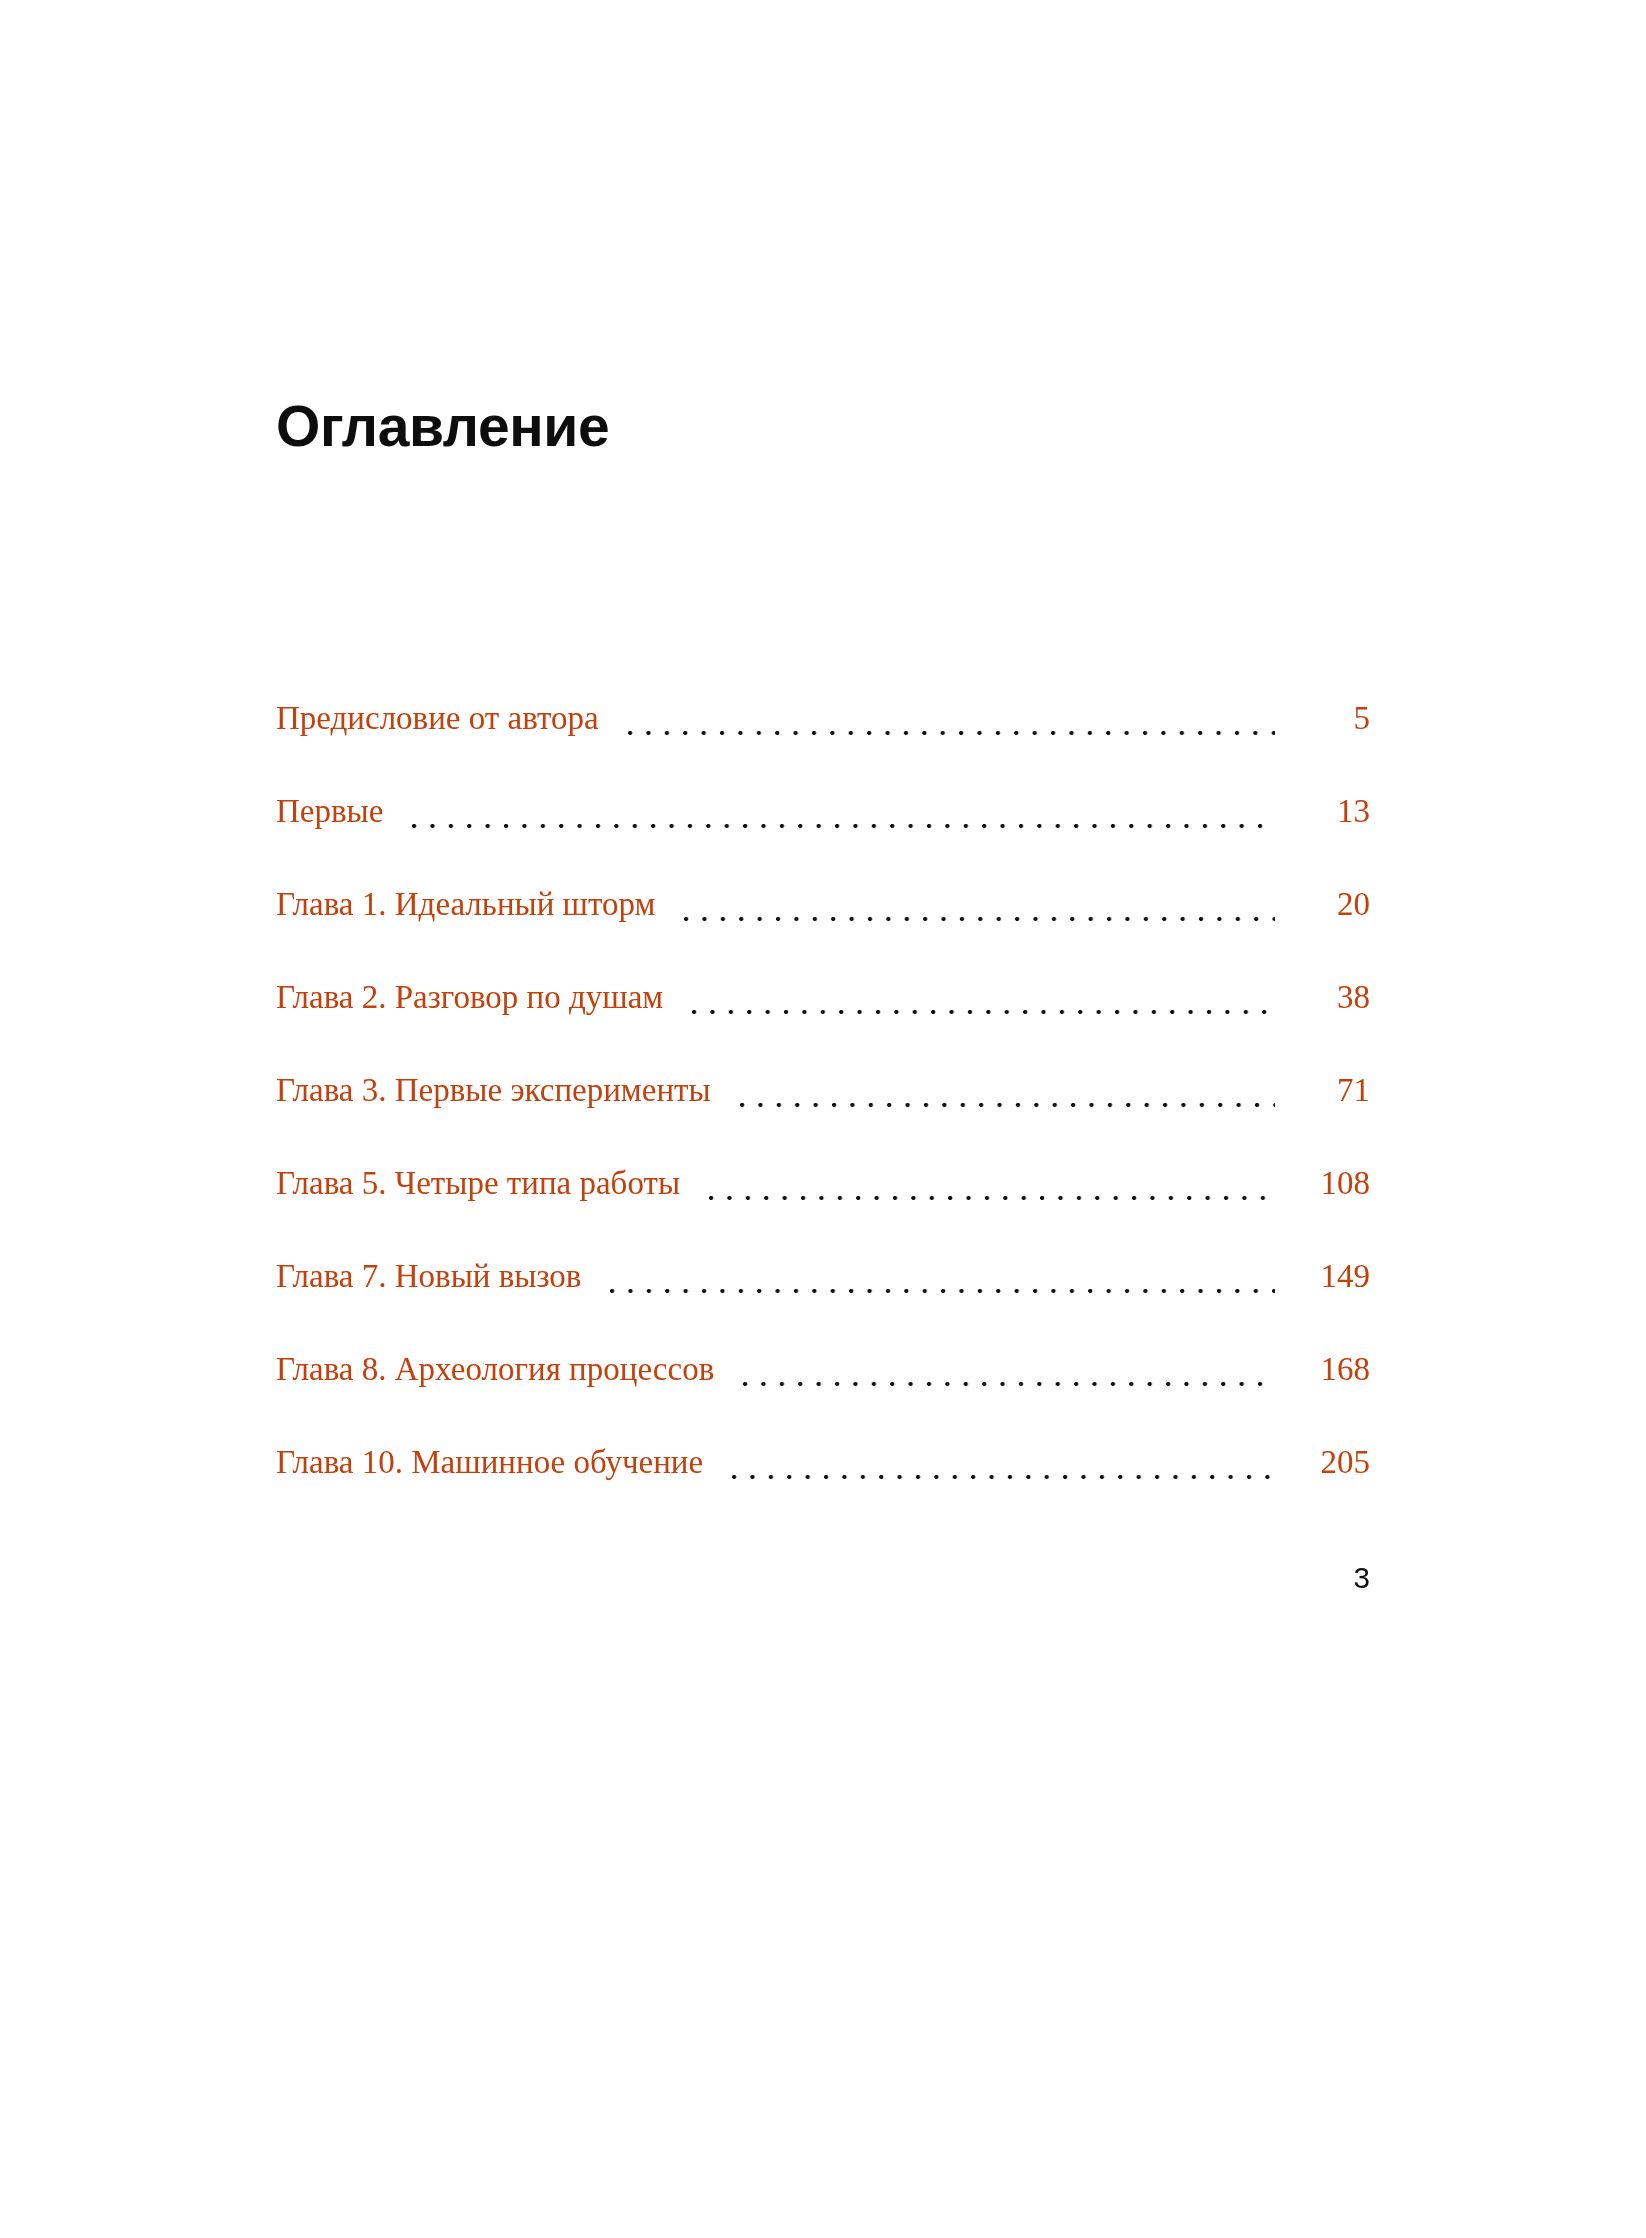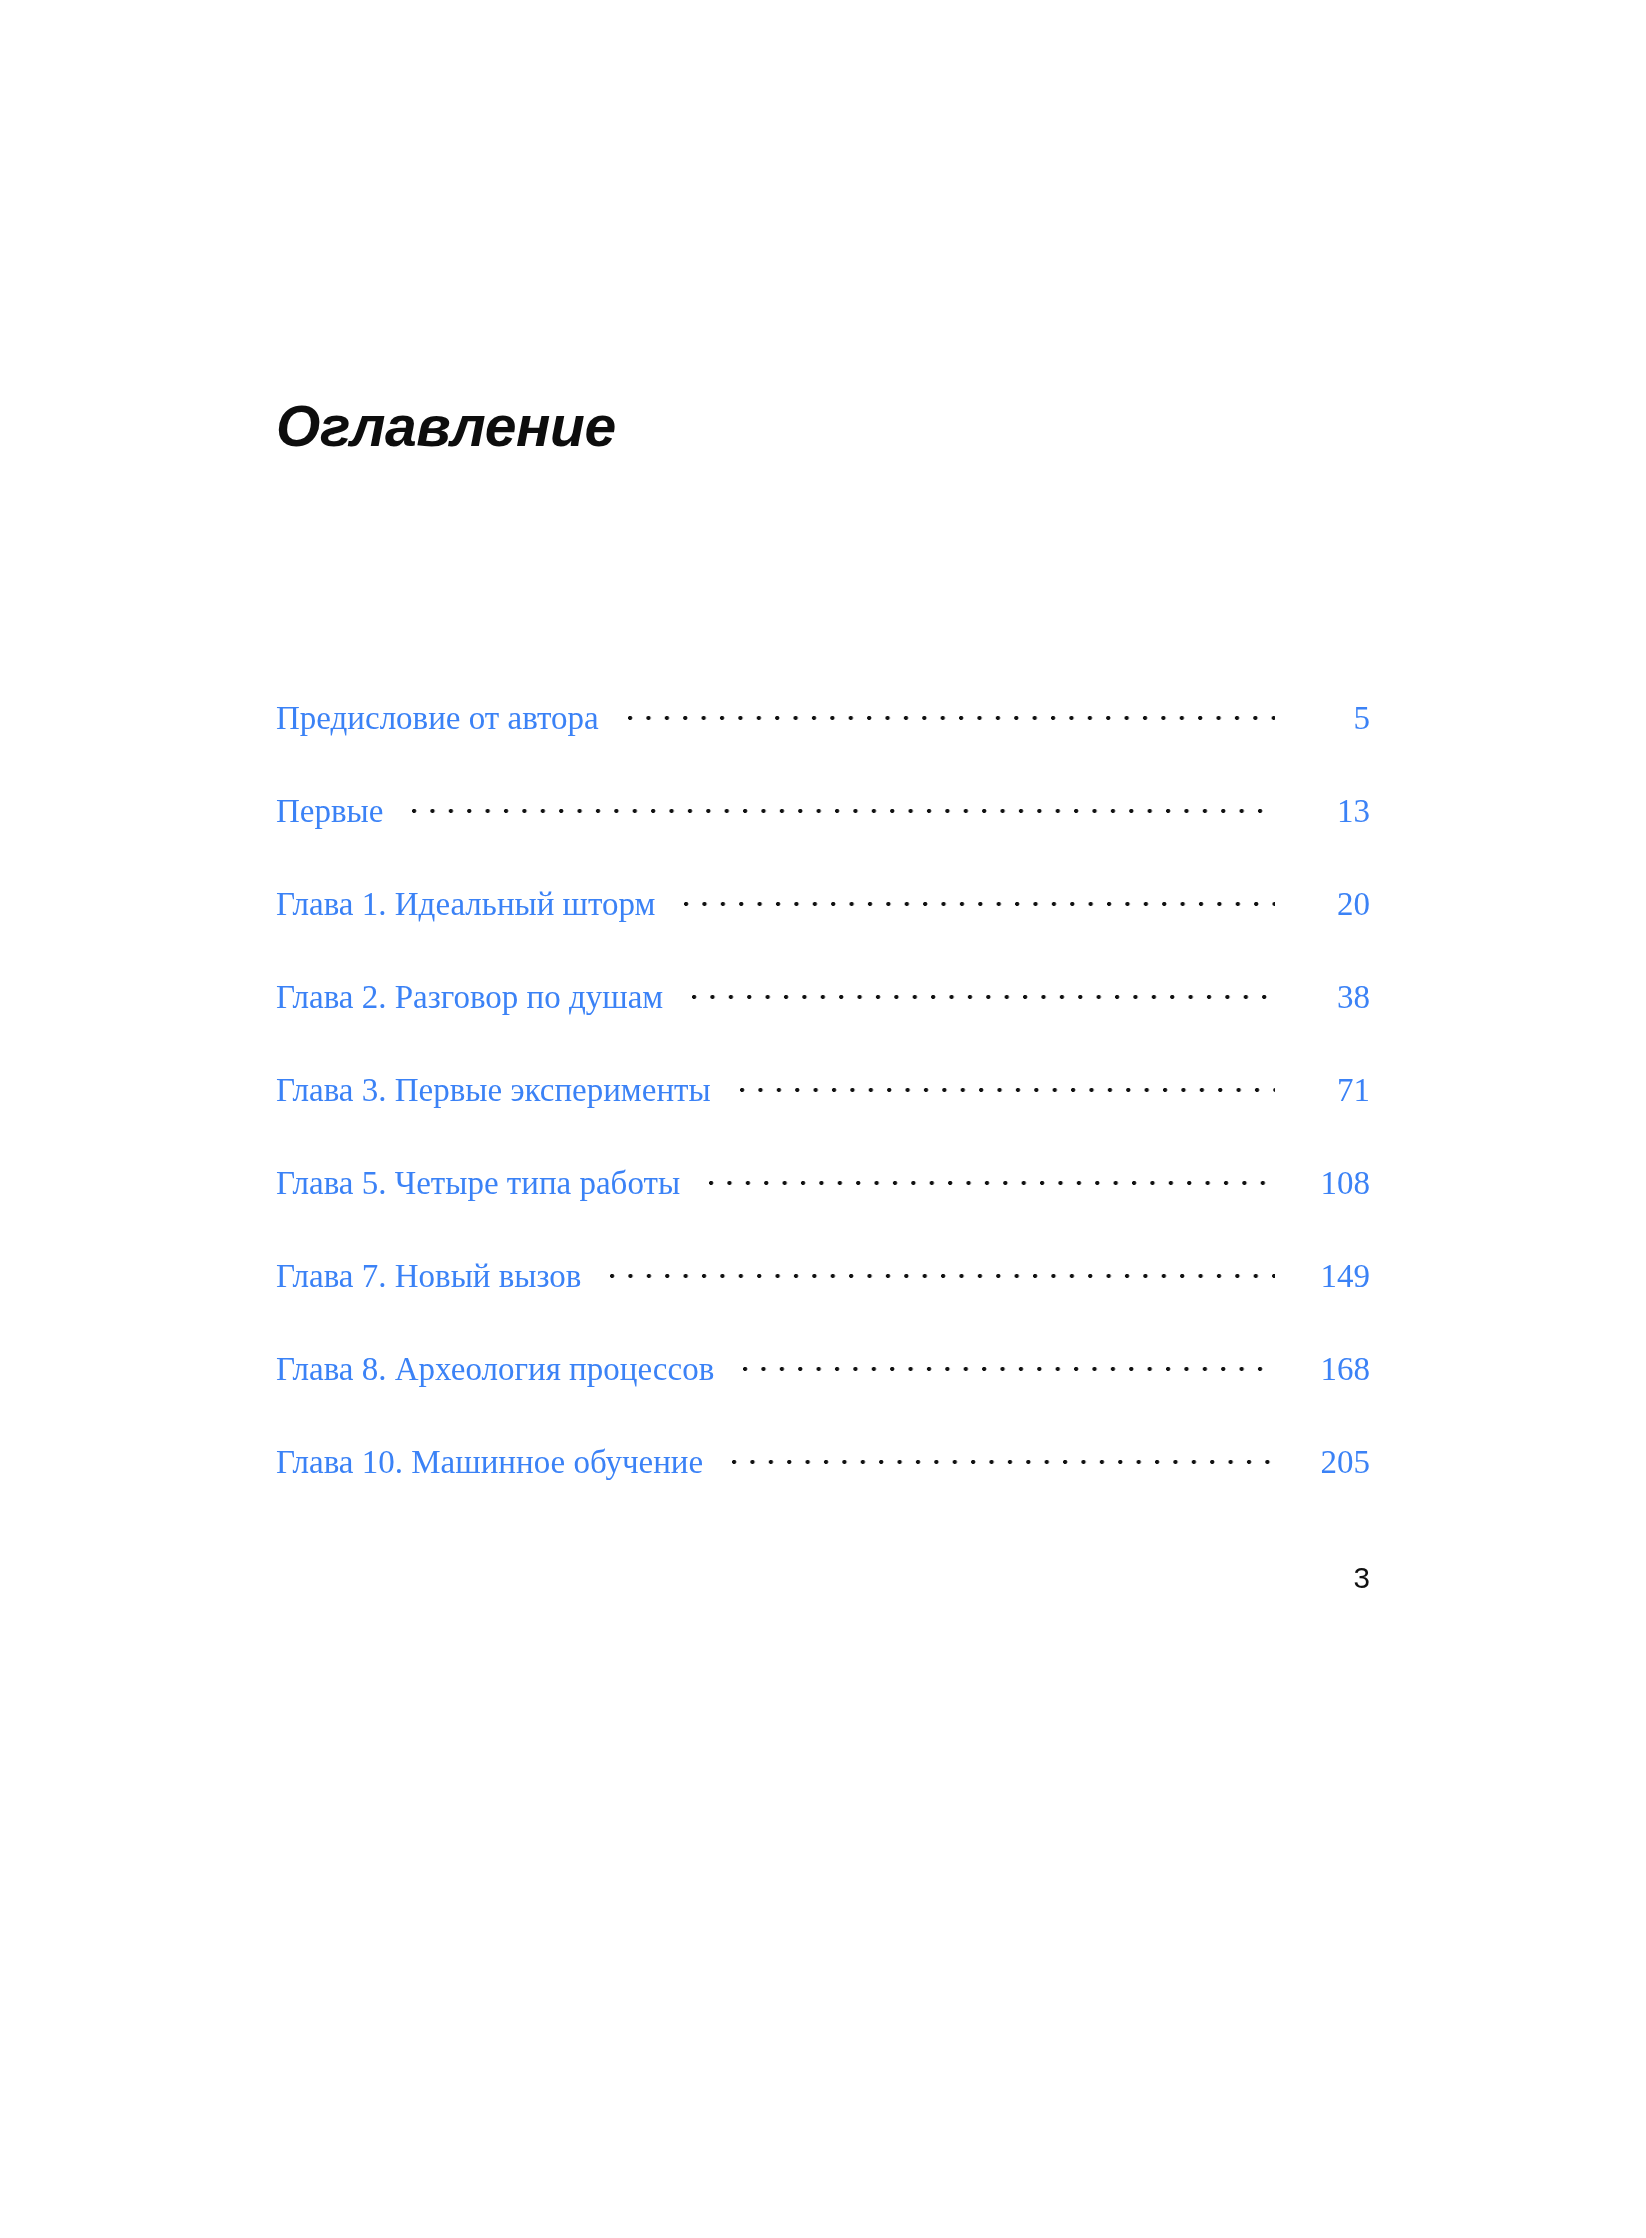--- a/index.html
+++ b/index.html
@@ -18,33 +18,32 @@
     overflow: hidden;
   }
   .title {
     margin: 0;
     font-family: "Liberation Sans", "DejaVu Sans", sans-serif;
     font-weight: 700;
     font-size: 57px;
     line-height: 56px;
     letter-spacing: -0.4px;
     color: #0d0d0d;
-    font-style: italic;
   }
   .toc {
     margin-top: 247px;
   }
   .toc-row {
     display: flex;
-    align-items: center;
+    align-items: flex-end;
     font-family: "Liberation Serif", "DejaVu Serif", serif;
     font-size: 33px;
     line-height: 34px;
     margin-bottom: 59px;
-    color: #3b82f6;
+    color: #c2410c;
     gap: 13px;
   }
   .toc-row .label {
     white-space: nowrap;
     flex: 0 0 auto;
   }
   .toc-row .leader {
     display: block;
     flex: 1 1 auto;
     height: 4.5px;

